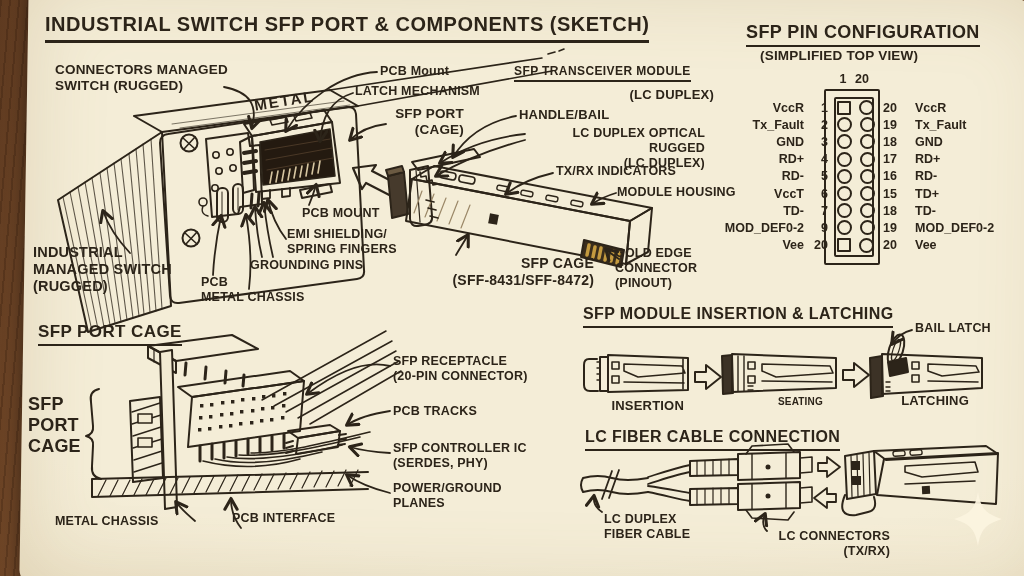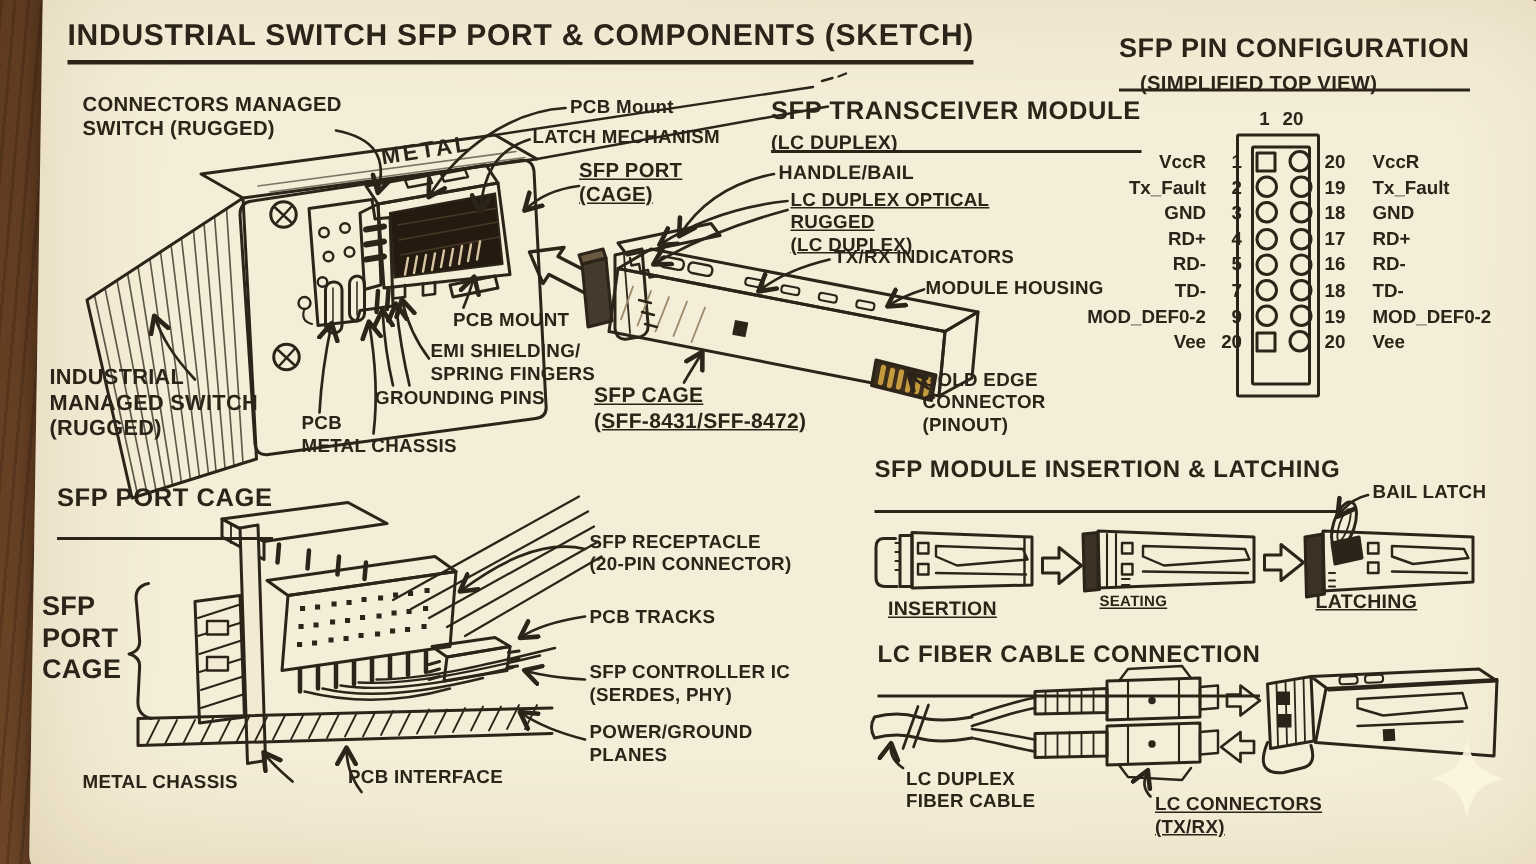--- a/index.html
+++ b/index.html
@@ -14,23 +14,23 @@
     position:absolute;left:24px;top:-14px;width:1034px;height:606px;
     transform:rotate(0.9deg);transform-origin:50% 50%;
     background:radial-gradient(120% 100% at 50% 40%, #f4edd7 55%, #eadfc2 100%);
     border-radius:14px 70px 18px 14px;
     box-shadow:0 6px 18px rgba(0,0,0,.5), inset 0 0 80px rgba(160,128,76,.22);
   }
   .lbl{
     position:absolute;font-weight:700;color:#2c2419;font-size:12.5px;
     line-height:1.18;letter-spacing:.2px;white-space:pre-line;
   }
-  .hd{border-bottom:2.4px solid #2c2419;padding-bottom:16px;letter-spacing:.4px;}
+  .hd{border-bottom:2.4px solid #2c2419;padding-bottom:2px;letter-spacing:.4px;}
   .ttl{font-size:20px;border-bottom:3px solid #2c2419;padding-bottom:3px;letter-spacing:.5px;}
-  .c{text-align:left;text-decoration:underline;}
+  .c{text-align:right;}
   .sketch{position:absolute;left:0;top:0;}
   
   .pc-outer{position:absolute;left:824px;top:89px;width:52px;height:172px;border:2.4px solid #2c2419;border-radius:2px;}
   .pc-inner{position:absolute;left:834px;top:97px;width:36px;height:156px;border:2.2px solid #2c2419;border-radius:2px;}
   .prows{position:absolute;left:698px;top:99px;}
   .prow{display:flex;align-items:center;height:17.2px;font-size:12.5px;font-weight:700;color:#2c2419;}
   .pl{width:106px;text-align:right;padding-right:4px;}
   .pn{width:20px;text-align:right;}
   .pzone{width:52px;display:flex;align-items:center;padding-left:9px;gap:8px;box-sizing:border-box;}
   .pin{width:11px;height:11px;border:2px solid #2c2419;border-radius:50%;display:inline-block;background:transparent;}
@@ -237,21 +237,21 @@
 <div class="lbl" style="left:302px;top:206px;">PCB MOUNT</div>
 <div class="lbl" style="left:287px;top:227px;">EMI SHIELDING/
 SPRING FINGERS</div>
 <div class="lbl" style="left:250px;top:258px;">GROUNDING PINS</div>
 <div class="lbl" style="left:201px;top:275px;">PCB</div>
 <div class="lbl" style="left:201px;top:290px;">METAL CHASSIS</div>
 <div class="lbl" style="left:33px;top:244px;font-size:14.5px;">INDUSTRIAL
 MANAGED SWITCH
 (RUGGED)</div>
 
-<div class="lbl hd" style="left:514px;top:64px;font-size:17px;">SFP TRANSCEIVER MODULE</div>
+<div class="lbl hd" style="left:514px;top:64px;font-size:12px;">SFP TRANSCEIVER MODULE</div>
 <div class="lbl c" style="left:514px;top:87px;width:200px;font-size:13px;">(LC DUPLEX)</div>
 <div class="lbl" style="left:519px;top:107px;font-size:13px;">HANDLE/BAIL</div>
 <div class="lbl c" style="left:527px;top:126px;width:178px;">LC DUPLEX OPTICAL RUGGED
 (LC DUPLEX)</div>
 <div class="lbl" style="left:556px;top:164px;">TX/RX INDICATORS</div>
 <div class="lbl" style="left:617px;top:185px;">MODULE HOUSING</div>
 <div class="lbl c" style="left:396px;top:255px;width:198px;font-size:14px;">SFP CAGE
 (SFF-8431/SFF-8472)</div>
 <div class="lbl" style="left:615px;top:246px;">GOLD EDGE
 CONNECTOR
@@ -306,20 +306,30 @@
     </div>
   <div class="prow">
       <span class="pl">RD-</span>
       <span class="pn">5</span>
       <span class="pzone">
         <i class="pin"></i>
         <i class="pin"></i>
       </span>
       <span class="pnr">16</span>
       <span class="pr">RD-</span>
+    </div>
+  <div class="prow">
+      <span class="pl">VccT</span>
+      <span class="pn">6</span>
+      <span class="pzone">
+        <i class="pin"></i>
+        <i class="pin"></i>
+      </span>
+      <span class="pnr">15</span>
+      <span class="pr">TD+</span>
     </div>
   <div class="prow">
       <span class="pl">TD-</span>
       <span class="pn">7</span>
       <span class="pzone">
         <i class="pin"></i>
         <i class="pin"></i>
       </span>
       <span class="pnr">18</span>
       <span class="pr">TD-</span>

